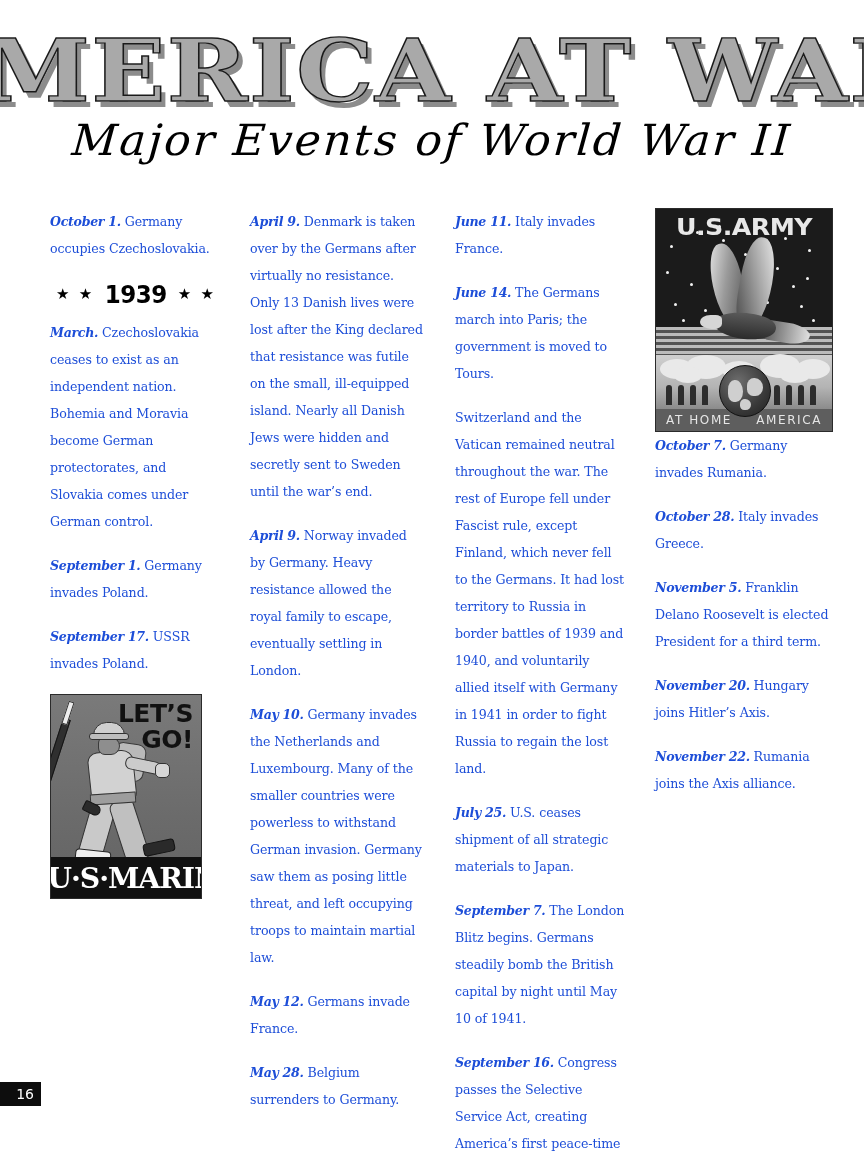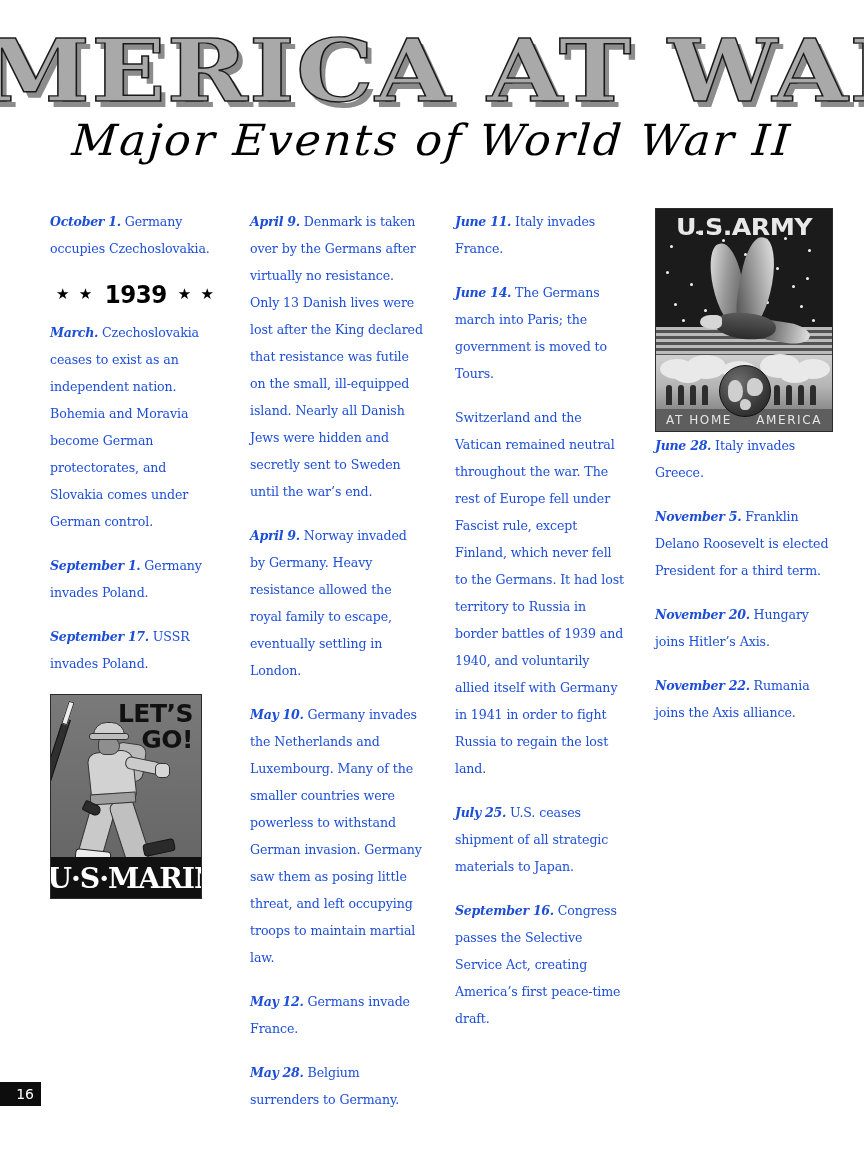--- a/index.html
+++ b/index.html
@@ -370,20 +370,21 @@
     <p class="entry"><span class="date">April 9.</span><span>  Norway invaded by Germany.  Heavy resistance allowed the royal family to escape, eventually settling in London.</span></p>
     <p class="entry"><span class="date">May 10.</span><span>  Germany invades the Netherlands and Luxembourg.  Many of the smaller countries were powerless to withstand German invasion. Germany saw them as posing little threat, and left occupying troops to maintain martial law.</span></p>
     <p class="entry"><span class="date">May 12.</span><span>  Germans invade France.</span></p>
     <p class="entry"><span class="date">May 28.</span><span>  Belgium surrenders to Germany.</span></p>
   </div>
 <div class="column" id="col-3">
     <p class="entry"><span class="date">June 11.</span><span>  Italy invades France.</span></p>
     <p class="entry"><span class="date">June 14.</span><span>  The Germans march into Paris; the government is moved to Tours.</span></p>
     <p class="entry plain"><span>Switzerland and the Vatican remained neutral throughout the war.  The rest of Europe fell under Fascist rule, except Finland, which never fell to the Germans.  It had lost territory to Russia in border battles of 1939 and 1940, and voluntarily allied itself with Germany in 1941 in order to fight Russia to regain the lost land.</span></p>
     <p class="entry"><span class="date">July 25.</span><span>  U.S. ceases shipment of all strategic materials to Japan.</span></p>
+    <p class="entry"><span class="date">September 7.</span><span>  The London Blitz begins.  Germans steadily bomb the British capital by night until May 10 of 1941.</span></p>
     <p class="entry"><span class="date">September 16.</span><span>  Congress passes the Selective Service Act, creating America’s first peace-time draft.</span></p>
   </div>
 <div class="column" id="col-4">
     <div class="poster" id="poster-army">
       <div class="arm-sky"></div>
       <div class="star-dot" style="left:14px;top:36px"></div>
       <div class="star-dot" style="left:40px;top:22px"></div>
       <div class="star-dot" style="left:66px;top:30px"></div>
       <div class="star-dot" style="left:100px;top:18px"></div>
       <div class="star-dot" style="left:128px;top:28px"></div>
@@ -428,21 +429,22 @@
         <div class="arm-continent" style="left:8px;top:14px;width:15px;height:22px"></div>
         <div class="arm-continent" style="left:27px;top:12px;width:16px;height:18px"></div>
         <div class="arm-continent" style="left:20px;top:33px;width:11px;height:11px"></div>
       </div>
       <div class="arm-bottombar"></div>
       <div class="arm-caption">
         <span>AT HOME</span>
         <span>AMERICA</span>
       </div>
     </div>
-    <p class="entry"><span class="date">June 28.</span><span>  Italy invades Greece.</span></p>
+    <p class="entry"><span class="date">October 7.</span><span>  Germany invades Rumania.</span></p>
+    <p class="entry"><span class="date">October 28.</span><span>  Italy invades Greece.</span></p>
     <p class="entry"><span class="date">November 5.</span><span>  Franklin Delano Roosevelt is elected President for a third term.</span></p>
     <p class="entry"><span class="date">November 20.</span><span>  Hungary joins Hitler’s Axis.</span></p>
     <p class="entry"><span class="date">November 22.</span><span>  Rumania joins the Axis alliance.</span></p>
   </div>
 
 <div id="page-number-box">
   <span>16</span>
 </div>
 
 </body></html>

